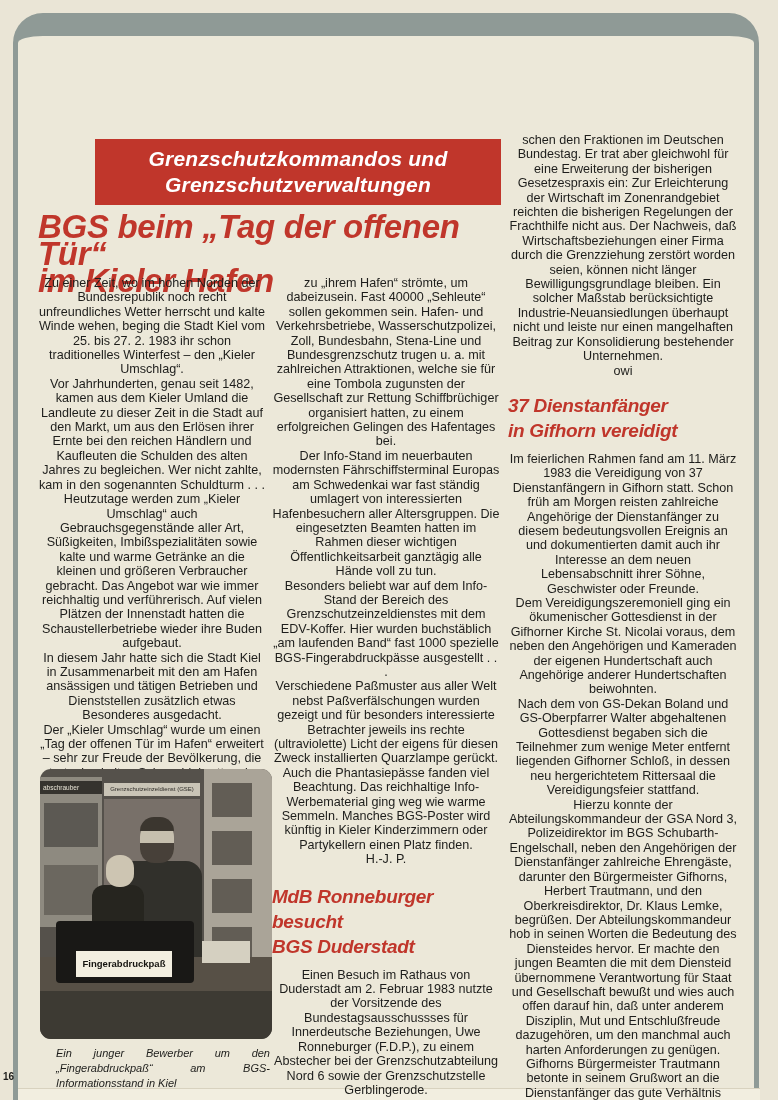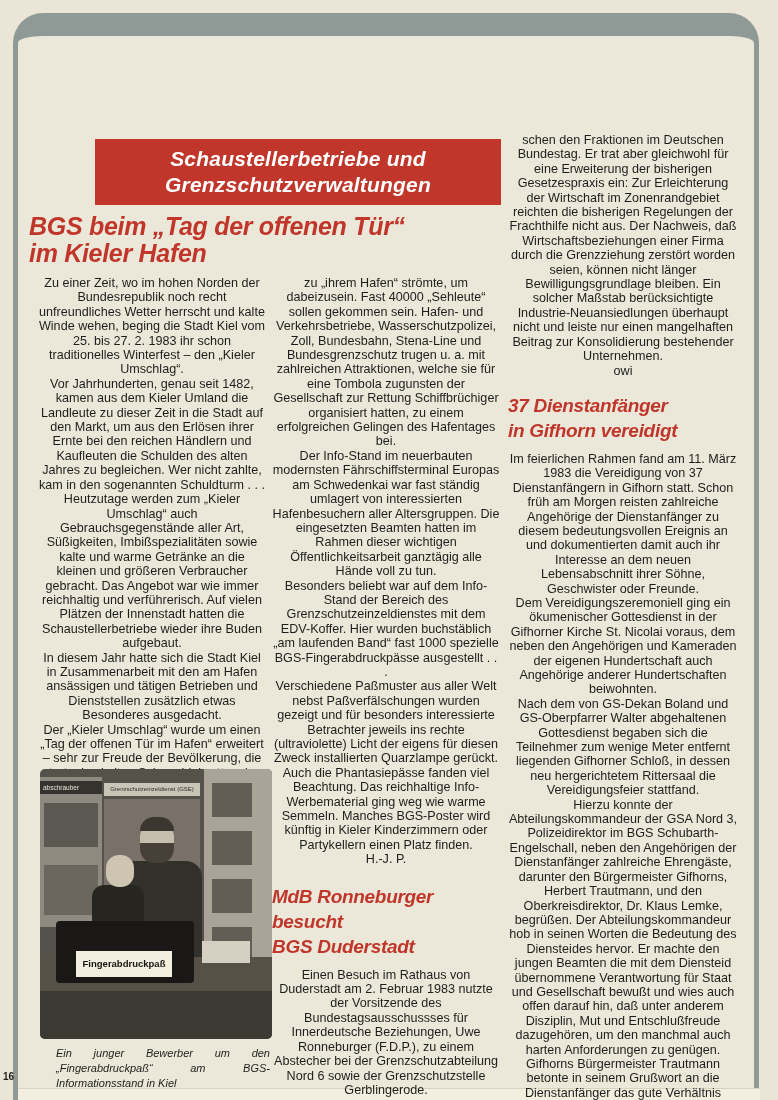--- a/index.html
+++ b/index.html
@@ -17,34 +17,34 @@
   .bottom-strip{position:absolute; left:18px; bottom:0; width:742px; height:11px; background:#f2eee0; border-top:1px solid #d8d2bf;}
   .banner{
     position:absolute; left:95px; top:139px; width:406px; height:66px;
     background:#c0362b; color:#ffffff; text-align:center;
     font-style:italic; font-weight:bold; font-size:21px; line-height:26px;
     padding-top:7px; box-sizing:border-box; letter-spacing:.2px;
   }
   .h-red{
     color:#c0362b; font-style:italic; font-weight:bold; letter-spacing:-.3px;
   }
-  .title1{position:absolute; left:29px; top:213px; width:460px; font-size:25px; line-height:27px;}
+  .title1{position:absolute; left:38px; top:213px; width:460px; font-size:33px; line-height:27px;}
   .col{position:absolute; text-align:justify; font-size:12.6px; line-height:14.4px;}
   .col p{margin:0; padding:0;text-align:center;}
   #col1{left:38px; top:276px; width:228px;}
   #col2{left:272px; top:276px; width:228px;}
   #col3{left:508px; top:133px; width:230px;}
   .byline{text-align:right; margin-top:-14.4px;}
   .h-inline{font-size:19px; line-height:25px; text-align:left;}
   .h-mdb{margin:17px 0 9px 0;}
   .h-gif{margin:15px 0 9px 0;}
   
   .photo{
     position:absolute; left:40px; top:769px; width:232px; height:270px;
-    background:#55514b; border-radius:5px; overflow:hidden;
+    background:#55514b; border-radius:11px; overflow:hidden;
   }
   .ph-posterL{position:absolute; left:0; top:8px; width:62px; height:150px; background:#8e8a80;}
   .ph-posterL-band{position:absolute; left:0; top:12px; width:62px; height:13px; background:#35332e; color:#e8e4d6; font-size:6.5px; line-height:13px; padding-left:3px; box-sizing:border-box;}
   .ph-posterL-img{position:absolute; left:4px; top:34px; width:54px; height:44px; background:#5c5953;}
   .ph-posterL-img2{position:absolute; left:4px; top:96px; width:54px; height:50px; background:#6b675f;}
   .ph-bannerC{position:absolute; left:64px; top:14px; width:96px; height:13px; background:#c9c4b6; color:#2c2a26; font-size:6px; line-height:13px; text-align:center;}
   .ph-posterC{position:absolute; left:64px; top:30px; width:96px; height:95px; background:#787069;}
   .ph-shelf{position:absolute; right:0; top:0; width:68px; height:236px; background:#aaa498;}
   .ph-slot{position:absolute; background:#625d55;}
   .ph-head-officer{position:absolute; left:100px; top:52px; width:34px; height:40px; border-radius:16px 16px 12px 12px; background:#c6bfae;}
@@ -65,21 +65,21 @@
   .pagenum{position:absolute; left:3px; top:1071px; font-size:10px; font-weight:bold;}
 </style>
 </head>
 <body>
 
 <div class="page">
   <div class="frame"></div>
   <div class="bottom-strip"></div>
 
   <div class="banner">
-    <div>Schaustellerbetriebe und</div>
+    <div>Grenzschutzkommandos und</div>
     <div>Grenzschutzverwaltungen</div>
   </div>
 
   <div class="title1 h-red">
     <div>BGS beim „Tag der offenen Tür“</div>
     <div>im Kieler Hafen</div>
   </div>
 
   <div class="col" id="col1">
     <p>Zu einer Zeit, wo im hohen Norden der Bundesrepublik noch recht unfreundliches Wetter herrscht und kalte Winde wehen, beging die Stadt Kiel vom 25. bis 27. 2. 1983 ihr schon traditionelles Winterfest – den „Kieler Umschlag“.</p>

